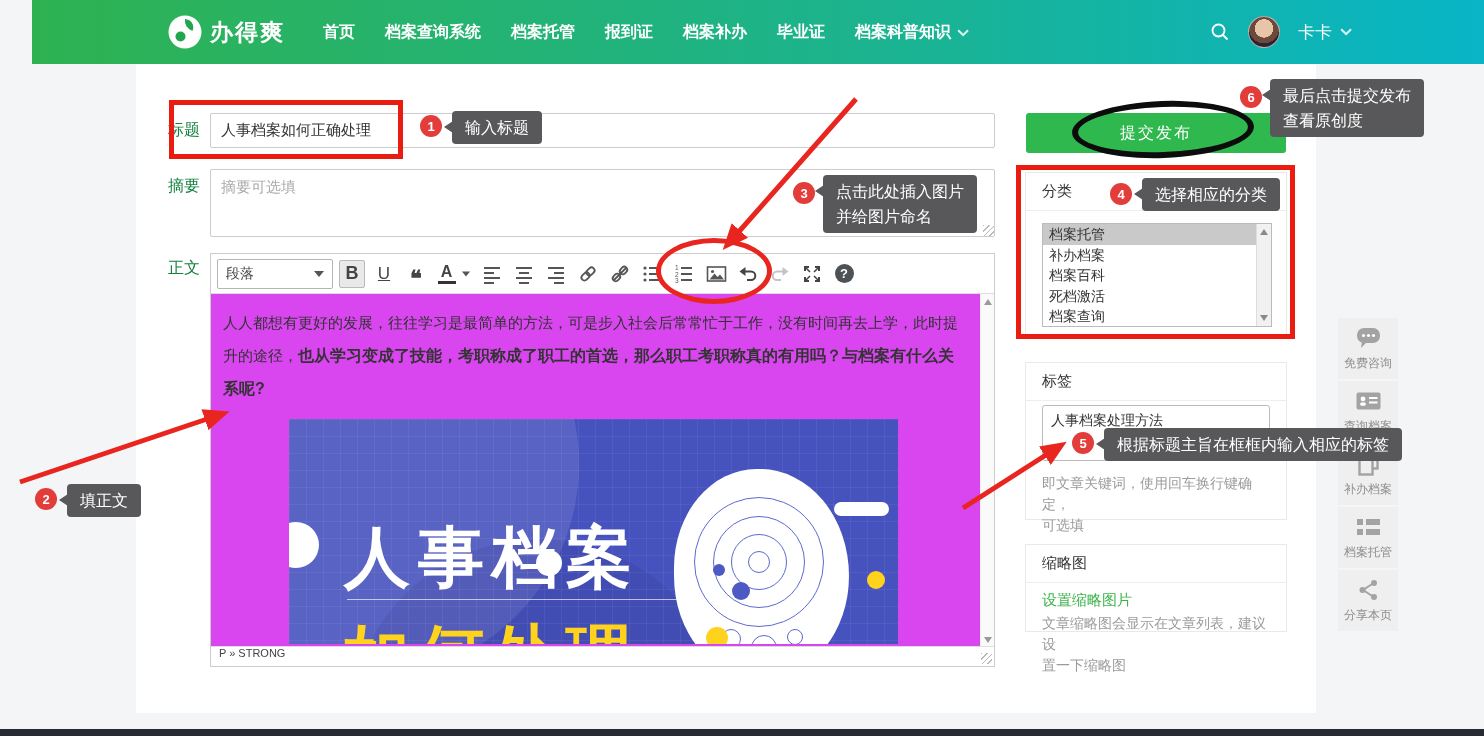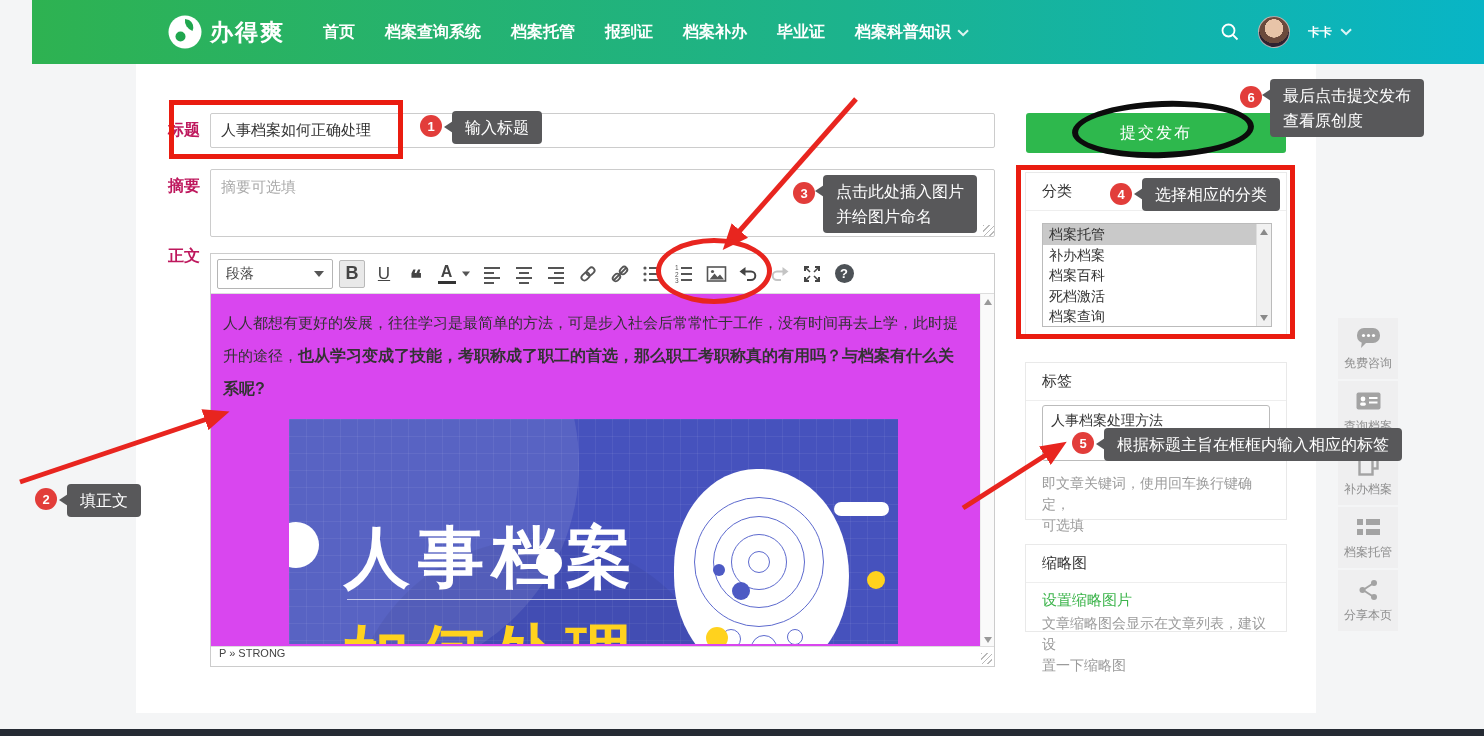--- a/index.html
+++ b/index.html
@@ -20,28 +20,28 @@
     z-index:5;
     margin-left:32px;
   }
   .logo { left:136px; top:15px; display:flex; align-items:center; gap:8px; }
   .logo-text { color:#fff; font-size:23px; font-weight:bold; letter-spacing:2px; }
   .nav { left:291px; top:0; height:64px; display:flex; align-items:center; gap:30px; }
   .nav-item { color:#fff; font-size:16px; font-weight:bold; white-space:nowrap; cursor:pointer; }
   .caret-down { display:inline-block; width:8px; height:8px; border-right:2px solid rgba(255,255,255,.85); border-bottom:2px solid rgba(255,255,255,.85); transform:rotate(45deg) translateY(-3px); margin-left:6px; }
   .hdr-right { right:168px; top:0; height:64px; display:flex; align-items:center; gap:18px; }
   .avatar { width:32px; height:32px; border-radius:50%; background: radial-gradient(circle at 50% 38%, #e8c4a8 0 38%, #6b4a3c 39% 62%, #2e2230 63% 100%); border:1px solid rgba(255,255,255,.6); }
-  .user-name { color:#fff; font-size:12px;font-weight:bold; }
+  .user-name { color:#fff; font-size:17px; }
 
   
   .main-card { left:136px; top:64px; width:1180px; height:649px; background:#fff; }
   .strip-gray { left:0; top:713px; width:1484px; height:16px; background:#f4f5f6; }
   .strip-dark { left:0; top:729px; width:1484px; height:7px; background:#252a33; }
 
-  .field-label { font-size:16px; color:#be185d;font-weight:bold; }
+  .field-label { font-size:16px; color:#15803d; }
   .title-input {
     left:210px; top:113px; width:785px; height:35px;
     border:1px solid #ccc; border-radius:2px; padding:0 10px;
     font-size:15px; color:#333; font-family:inherit; background:#fff;
   }
   .summary-area {
     left:210px; top:169px; width:785px; height:68px;
     border:1px solid #ccc; border-radius:2px; padding:8px 10px;
     font-size:15px; color:#333; font-family:inherit; resize:none; background:#fff;
   }
@@ -146,21 +146,21 @@
 <div class="abs strip-gray"></div>
 <div class="abs strip-dark"></div>
 
 <span class="abs field-label" style="left:168px; top:120px;">标题</span>
 <input class="abs title-input" value="人事档案如何正确处理" style="">
 
 <span class="abs field-label" style="left:168px; top:176px;">摘要</span>
 <textarea class="abs summary-area" placeholder="摘要可选填" style=""></textarea>
 <div class="abs grip" style="left:983px; top:225px;"></div>
 
-<span class="abs field-label" style="left:168px; top:246px;text-align:right;">正文</span>
+<span class="abs field-label" style="left:168px; top:258px;text-align:right;">正文</span>
 
 <div class="abs editor">
   <div class="ed-toolbar">
     <div class="para-select">
       <span>段落</span>
       <span class="sel-caret"></span>
     </div>
     <div class="tbtn tbtn-active btn-b">B</div>
     <div class="tbtn btn-u">U</div>
     <div class="tbtn btn-quote">❝</div>

